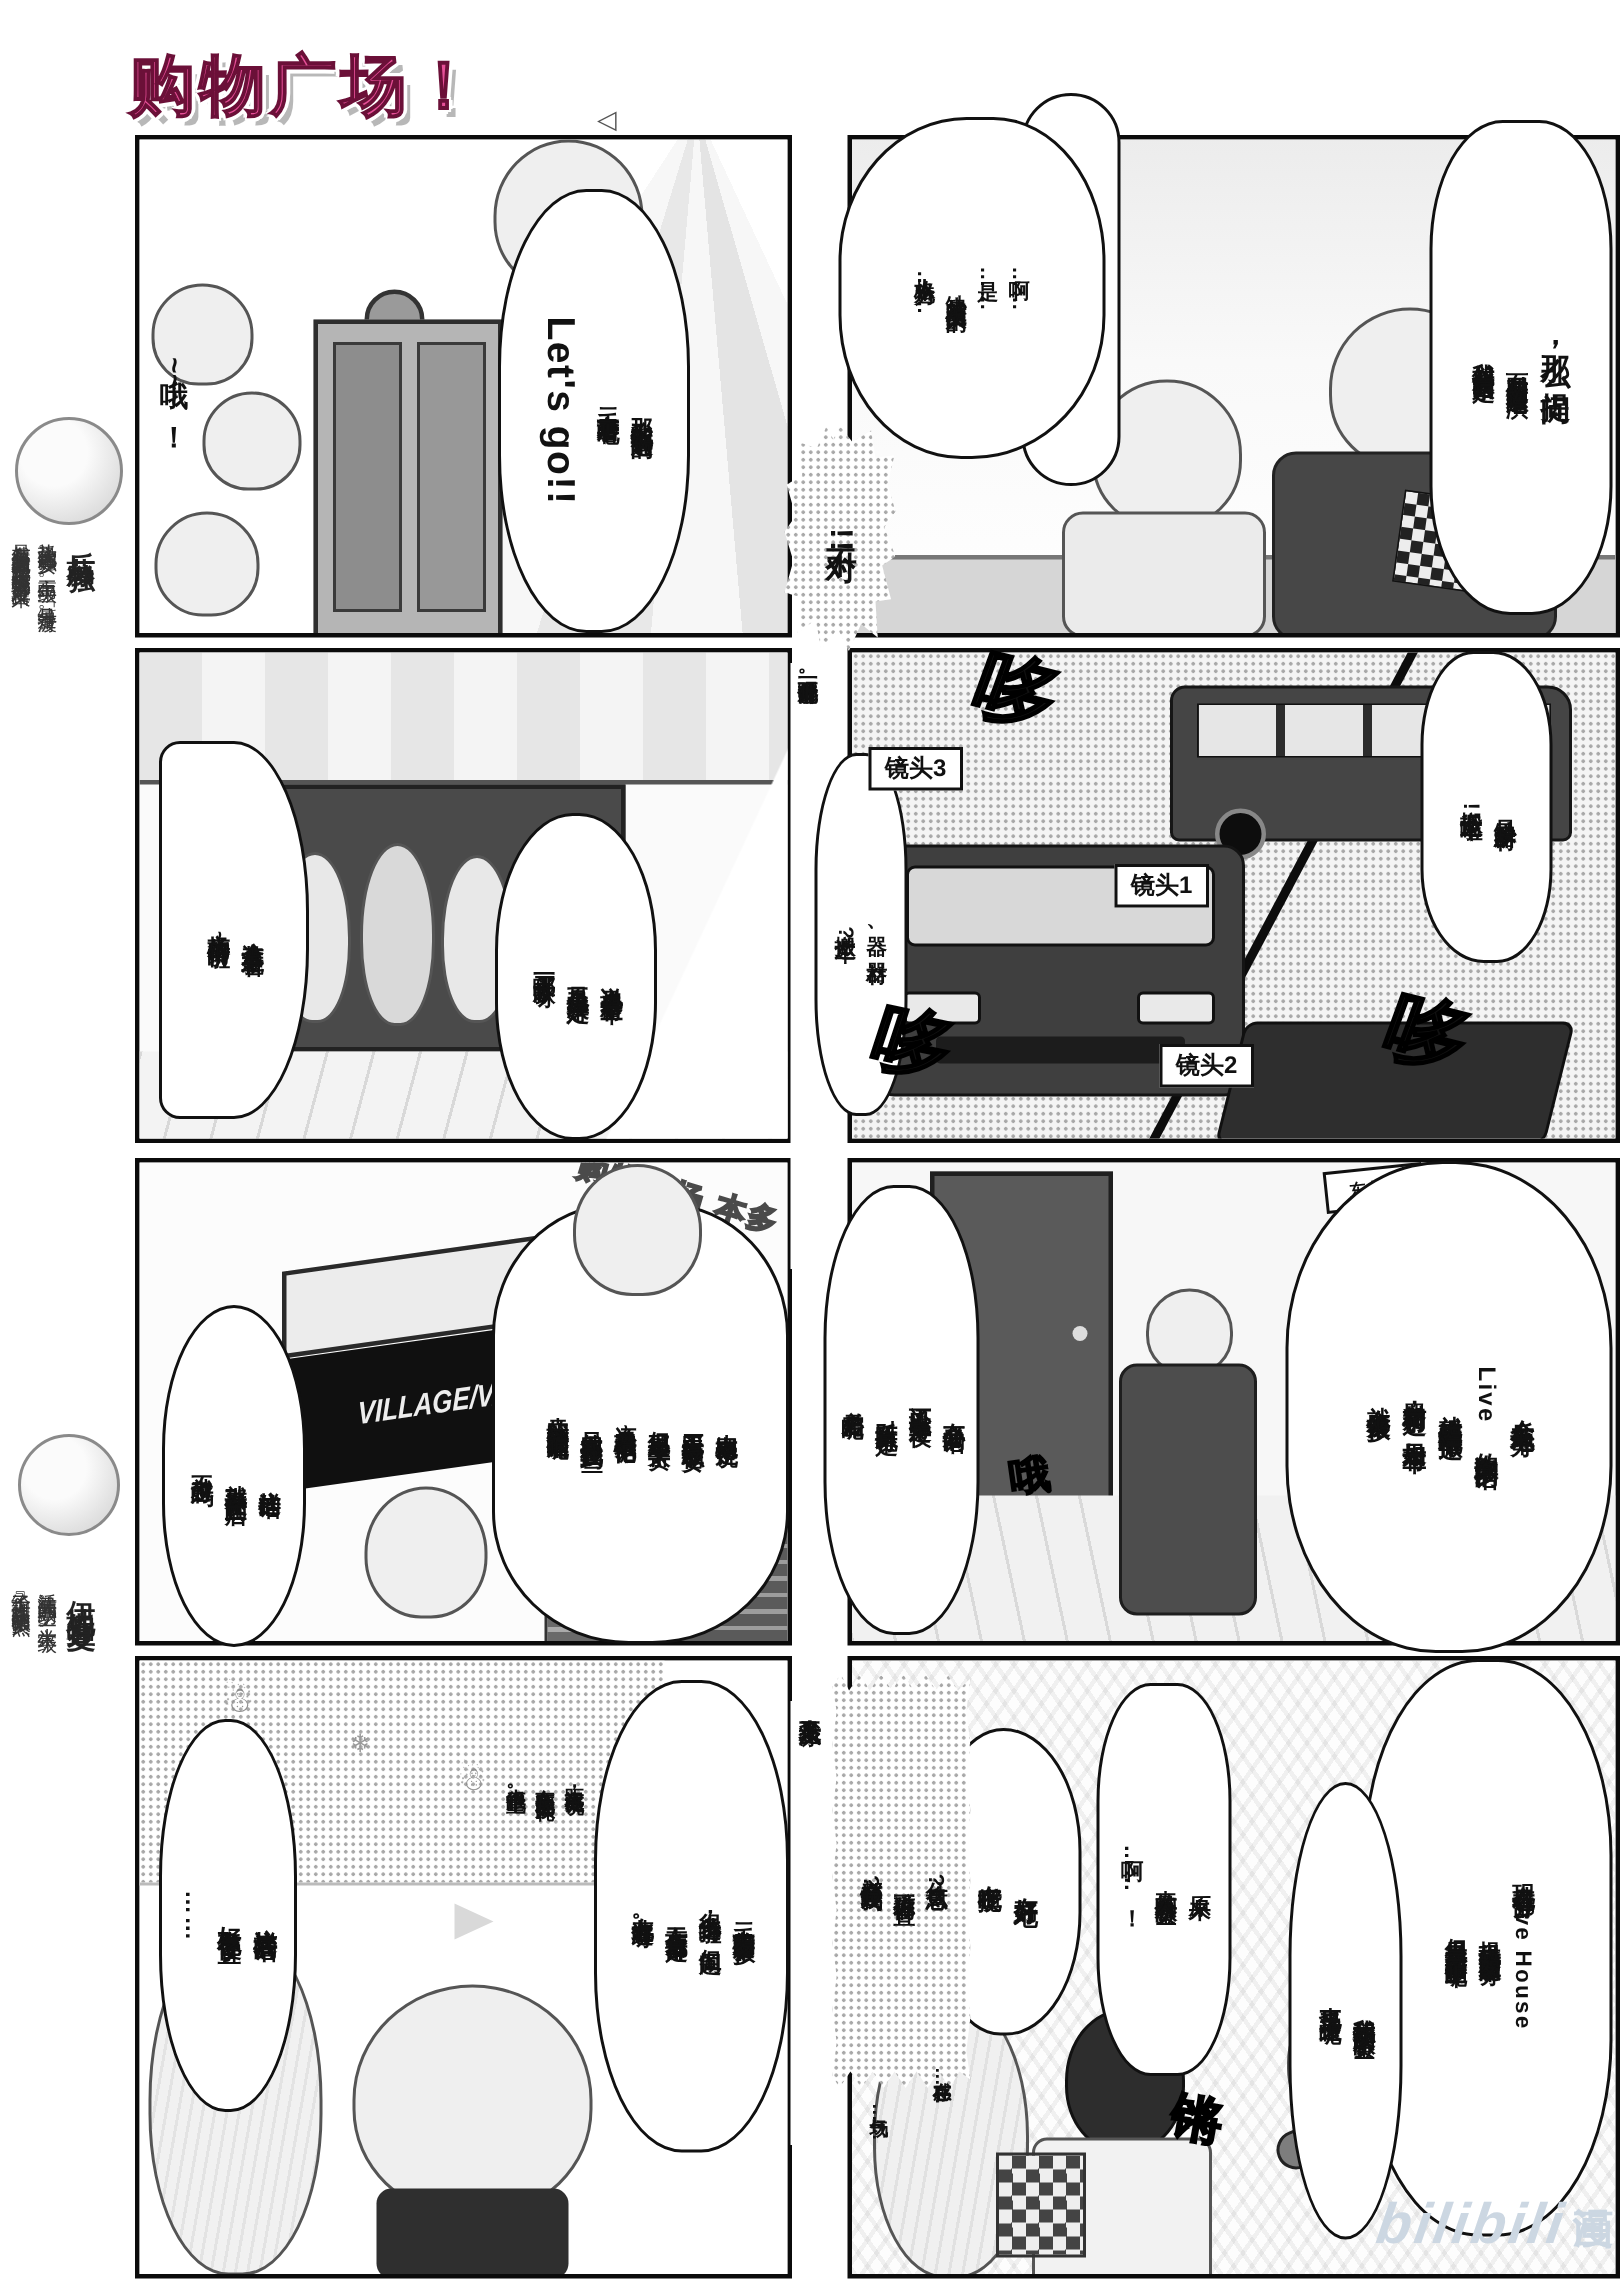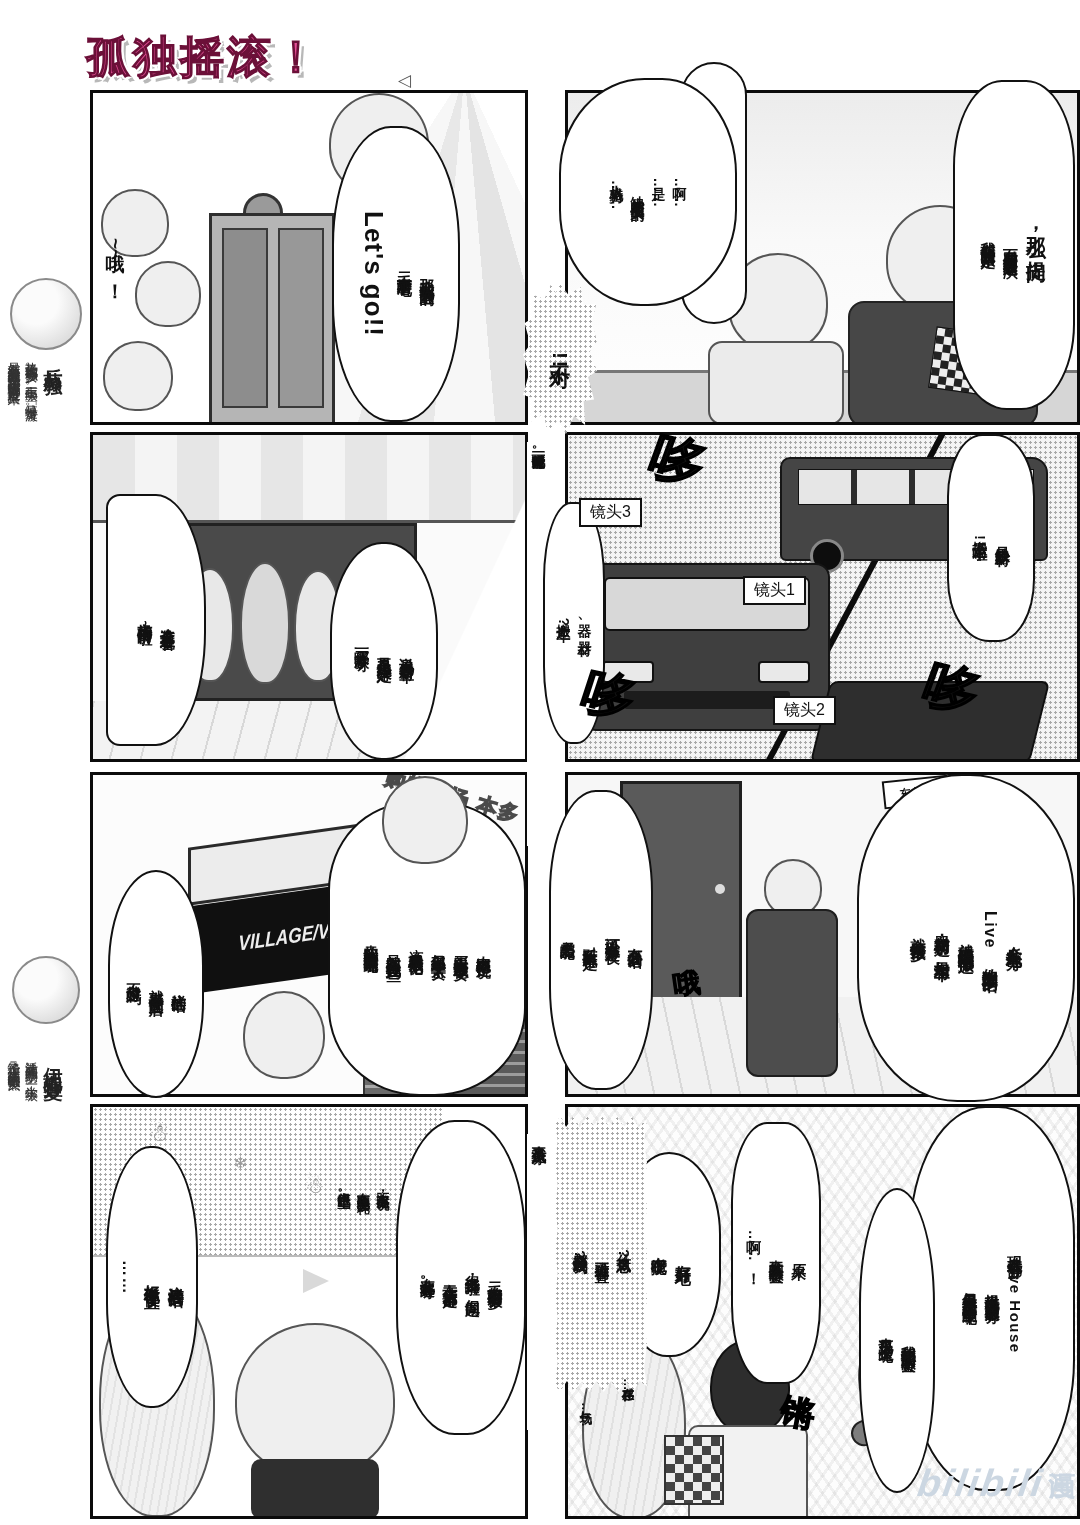--- a/index.html
+++ b/index.html
@@ -29,36 +29,36 @@
           text-align:center;box-sizing:border-box;padding:8px 6px;}
   .bt{display:block;white-space:pre-line;font-size:15px;font-weight:600;line-height:1.5;letter-spacing:1.5px;color:#111;}
   .plainv{position:absolute;writing-mode:vertical-rl;text-orientation:mixed;white-space:pre-line;
           z-index:5;font-weight:600;color:#111;}
   .tone{background-image:radial-gradient(#a8a8a8 1px,transparent 1.35px);background-size:5px 5px;background-color:#fff;}
   .spike{border:none;clip-path:polygon(50% 0%,61% 7%,78% 2%,82% 14%,99% 13%,93% 26%,100% 38%,90% 45%,100% 58%,88% 62%,96% 77%,82% 78%,84% 94%,69% 88%,58% 100%,48% 90%,33% 99%,28% 86%,12% 92%,14% 76%,0% 74%,8% 60%,0% 47%,10% 40%,2% 26%,16% 22%,12% 7%,29% 10%,38% 0%,44% 6%);
          filter:drop-shadow(0 0 1.5px #000) drop-shadow(0 0 1px #000);}
   .spikerect{border:none;clip-path:polygon(0% 3%,6% 0%,12% 4%,20% 0%,27% 4%,35% 0%,43% 4%,51% 0%,59% 4%,67% 0%,75% 4%,83% 0%,91% 4%,100% 1%,97% 9%,100% 17%,97% 25%,100% 33%,97% 41%,100% 50%,97% 58%,100% 66%,97% 75%,100% 83%,97% 91%,100% 98%,92% 96%,85% 100%,77% 96%,69% 100%,61% 96%,53% 100%,45% 96%,37% 100%,29% 96%,21% 100%,13% 96%,5% 100%,0% 97%,3% 89%,0% 81%,3% 73%,0% 65%,3% 57%,0% 49%,3% 41%,0% 33%,3% 25%,0% 17%,3% 9%);
          filter:drop-shadow(0 0 1.5px #000) drop-shadow(0 0 1px #000);}
   .shot-label{position:absolute;background:#fff;border:2px solid #111;padding:2px 9px;
-              font-size:16px;font-weight:400;z-index:6;}
+              font-size:16px;font-weight:700;z-index:6;}
   .sfx{position:absolute;z-index:6;font-weight:900;color:#111;-webkit-text-stroke:1.5px #000;}
   
   .blob{position:absolute;border:2px solid #555;background:#efefef;border-radius:50% 50% 46% 46%;}
   .rect{position:absolute;box-sizing:border-box;}
   .wm{position:absolute;left:918px;top:1462px;font-size:38px;font-weight:800;font-style:italic;
       color:#ccd7e2;transform:skewX(-8deg);letter-spacing:2px;z-index:8;}
   .wm2{position:absolute;left:1044px;top:1450px;writing-mode:vertical-rl;font-size:27px;
        font-weight:700;color:#ccd7e2;z-index:8;letter-spacing:4px;}
 </style>
 </head>
 <body>
 
 <div class="page">
 
-  <div class="title">孤独摇滚！</div>
+  <div class="title">购物广场！</div>
   <span class="tri">◁</span>
 
   <div class="avatar" style="left:10px;top:278px;width:68px;height:68px;"></div>
   <div class="profile" style="left:0;top:352px;width:66px;height:535px;">
     <span class="pname">后藤独</span>
     <span class="pdesc">热爱吉他的孤独少女。高中三年级。绰号是「波奇」。
 虽然有着高超的吉他本领但却无法在乐队中或公众场合下好好发挥出来。</span>
   </div>
   <div class="avatar" style="left:12px;top:956px;width:64px;height:64px;"></div>
   <div class="profile" style="left:0;top:1052px;width:66px;height:410px;">

